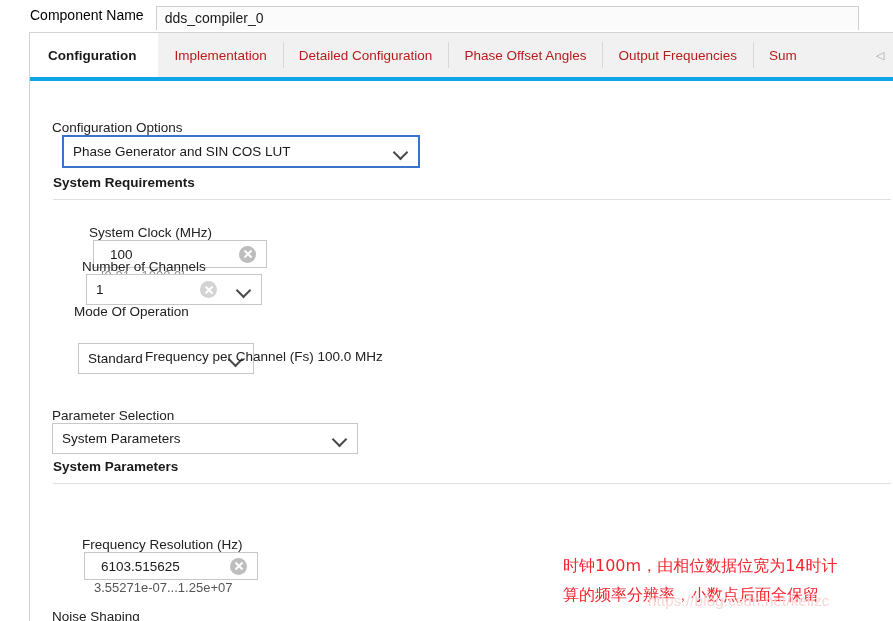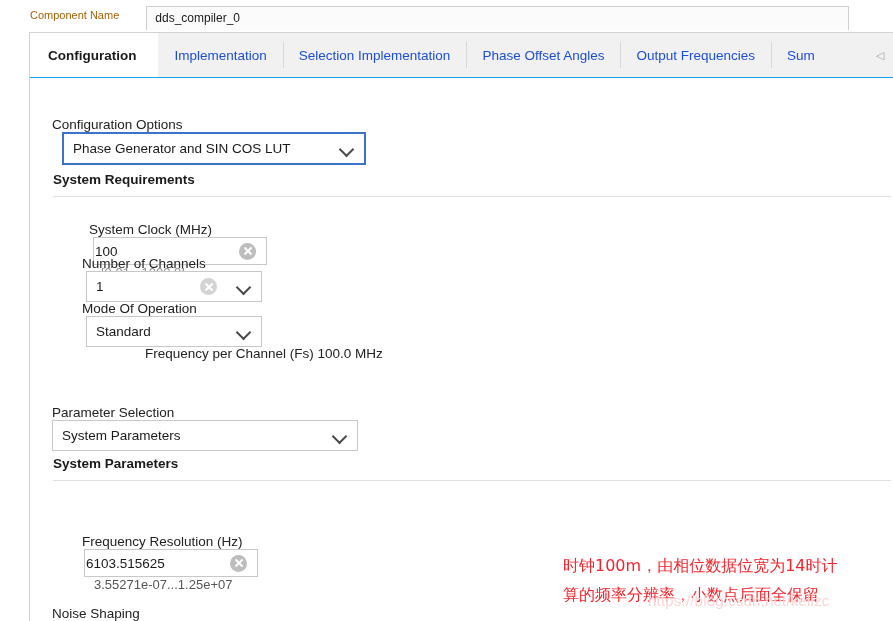--- a/index.html
+++ b/index.html
@@ -22,36 +22,36 @@
     position: absolute;
     left: 0; top: 0;
     width: 893px;
     height: 29px;
     background: #ffffff;
     display: flex;
     align-items: center;
   }
   #component-label {
     margin-left: 30px;
-    font-size: 11px;
-    color: #a16207;
+    font-size: 14px;
+    color: #000000;
     white-space: nowrap;
   }
   #component-field {
-    margin-left: 27px;
+    margin-left: 12px;
     height: 24px;
     width: 703px;
     box-sizing: border-box;
     border: 1px solid #cfcfcf;
     border-bottom: none;
     background: #fbfbfb;
     display: flex;
     align-items: center;
     padding-left: 8px;
-    font-size: 12px;
+    font-size: 14px;
     color: #1a1a1a;
     position: relative;
     top: 3px;
   }
 
   
   #tab-panel {
     position: absolute;
     left: 29px; top: 32px;
     width: 864px;
@@ -60,29 +60,29 @@
     border-left: 1px solid #d2d2d2;
     border-top: 1px solid #d2d2d2;
     background: #ffffff;
   }
   #tab-strip {
     position: relative;
     height: 44px;
     background: #f1f1f1;
     display: flex;
     align-items: stretch;
-    border-bottom: 1px solid #0ea5e9;
+    border-bottom: 4px solid #0ea5e9;
     overflow: hidden;
   }
   .tab {
     display: flex;
     align-items: center;
     padding: 12px 16px;
     font-size: 13.5px;
-    color: #1d4ed8;
+    color: #b91c1c;
     white-space: nowrap;
     position: relative;
     background: transparent;
   }
   .tab + .tab::before {
     content: "";
     position: absolute;
     left: 0; top: 9px;
     width: 1px; height: 26px;
     background: #d8d8d8;
@@ -141,21 +141,21 @@
 
   
   .textbox {
     box-sizing: border-box;
     height: 28px;
     border: 1px solid #c8c8c8;
     background: #ffffff;
     display: flex;
     align-items: center;
     position: relative;
-    padding-left: 1px;
+    padding-left: 16px;
     font-size: 13.5px;
     color: #1a1a1a;
   }
   .combo {
     box-sizing: border-box;
     height: 31px;
     border: 1px solid #c8c8c8;
     background: #ffffff;
     display: flex;
     align-items: center;
@@ -244,39 +244,39 @@
 <div id="tab-panel">
 
   <div id="tab-strip">
     <div class="tab active">
       <span>Configuration</span>
     </div>
     <div class="tab">
       <span>Implementation</span>
     </div>
     <div class="tab">
-      <span>Selection Implementation</span>
+      <span>Detailed Configuration</span>
     </div>
     <div class="tab">
       <span>Phase Offset Angles</span>
     </div>
     <div class="tab">
       <span>Output Frequencies</span>
     </div>
     <div class="tab">
       <span>Sum</span>
     </div>
     <div id="tab-scroll-left">◁</div>
   </div>
 
   <div id="tab-content">
 
     <div class="row" style="left:22px; top:39px;">
       <span class="lbl">Configuration Options</span>
-      <div class="combo focused" style="width:304px; margin-left:10px;">
+      <div class="combo focused" style="width:358px; margin-left:10px;">
         <span>Phase Generator and SIN COS LUT</span>
         <span class="caret"></span>
       </div>
     </div>
 
     <div class="section-head" style="left:23px; top:94px;">System Requirements</div>
     <div class="section-rule" style="left:23px; top:118px; width:838px;"></div>
 
     <div class="row" style="left:59px; top:136px; width:500px;margin-top:8px;">
       <span class="lbl" style="width:152px;">System Clock (MHz)</span>
@@ -289,21 +289,21 @@
 
     <div class="row" style="left:52px; top:178px;">
       <span class="lbl" style="width:152px;">Number of Channels</span>
       <div class="combo" style="width:176px; margin-left:4px;">
         <span>1</span>
         <span class="clear-icon faded" style="right:44px;"></span>
         <span class="caret"></span>
       </div>
     </div>
 
-    <div class="row" style="left:52px; top:223px;">
+    <div class="row" style="left:44px; top:223px;gap:24px;">
       <span class="lbl" style="width:152px;">Mode Of Operation</span>
       <div class="combo" style="width:176px; margin-left:4px;">
         <span>Standard</span>
         <span class="caret"></span>
       </div>
     </div>
 
     <div class="static-line" style="left:67px; top:268px;margin-left:48px;">Frequency per Channel (Fs) 100.0 MHz</div>
 
     <div class="row" style="left:22px; top:327px;">

